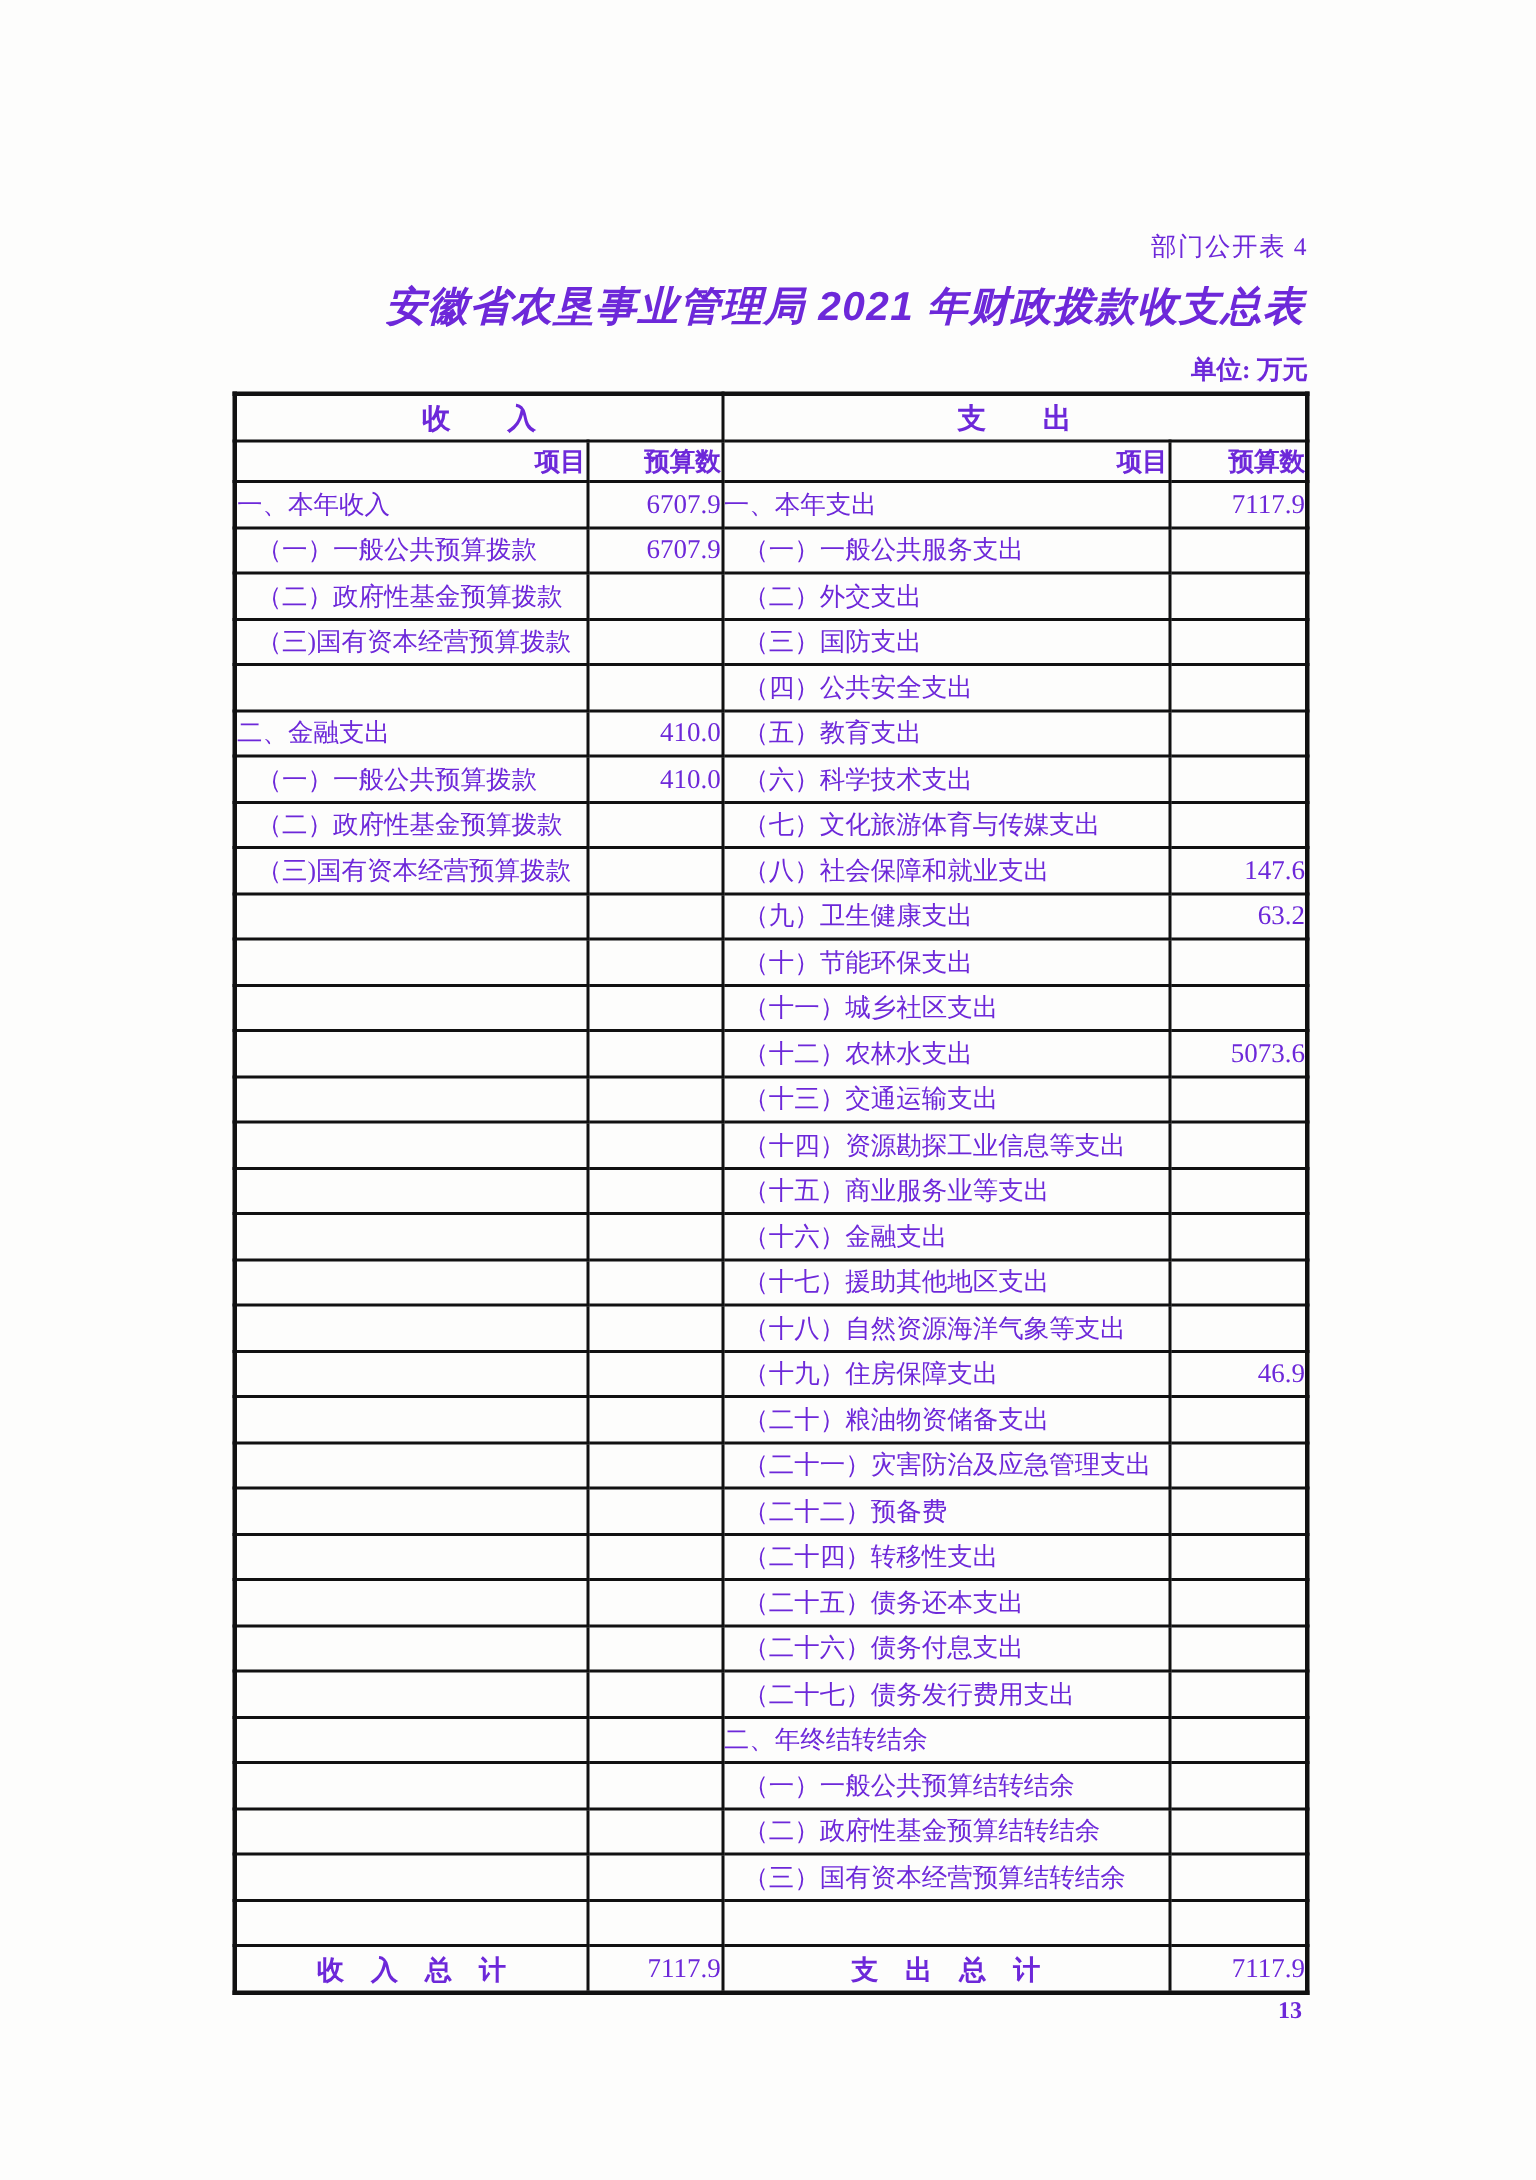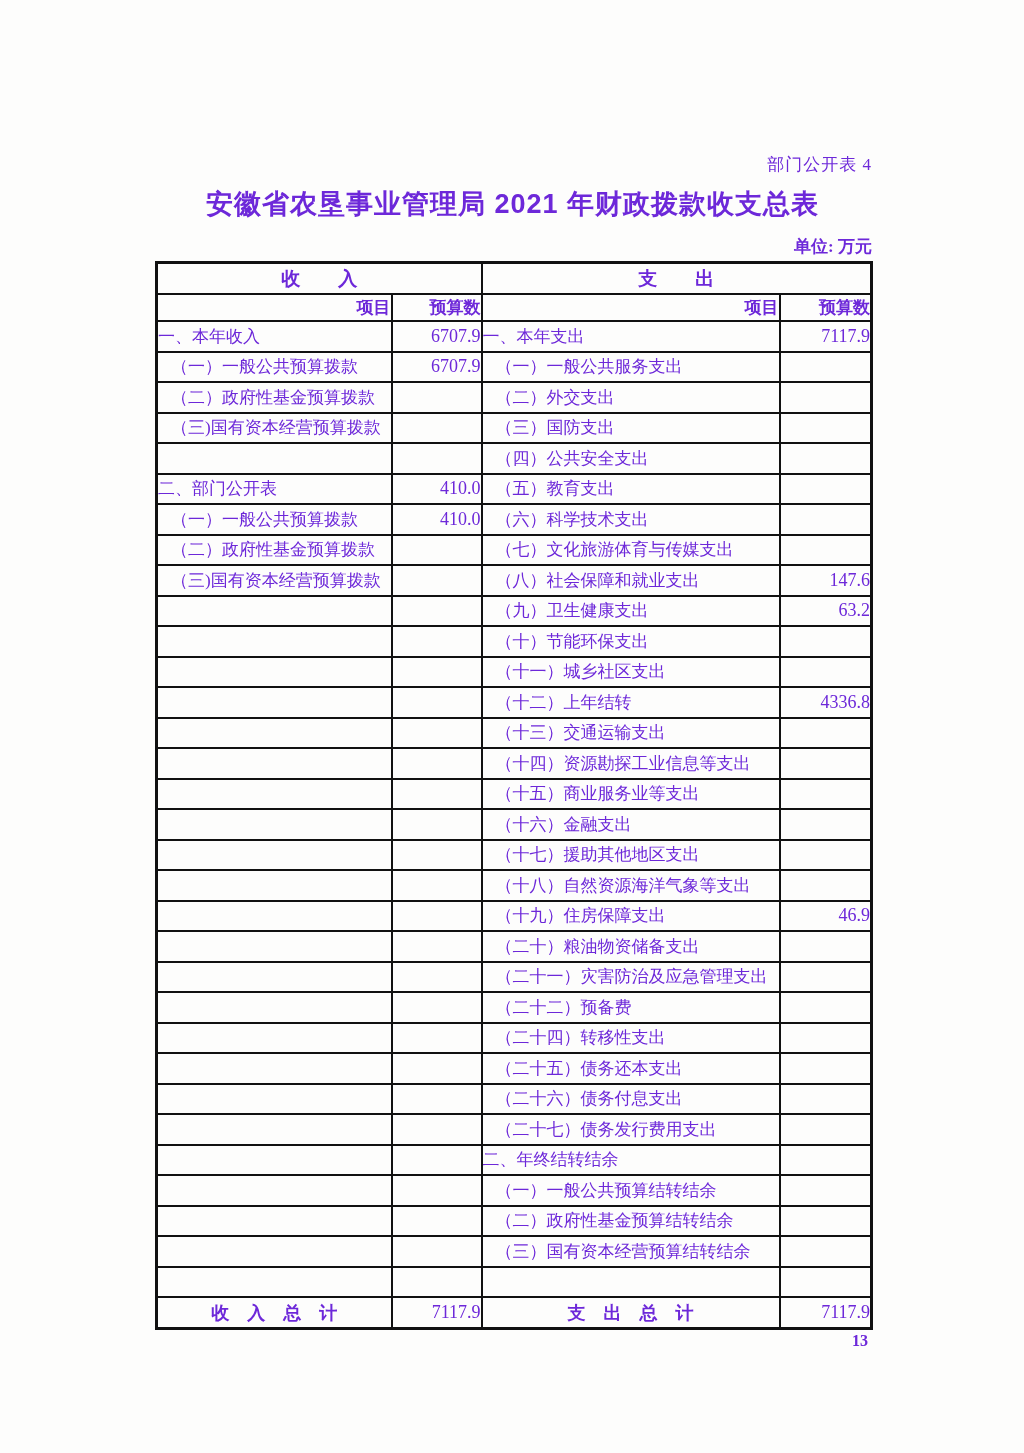--- a/index.html
+++ b/index.html
@@ -23,26 +23,27 @@
     right: 152px;
     font-size: 17px;
     letter-spacing: 1px;
     white-space: nowrap;
   }
   .page-title {
     position: absolute;
     top: 186px;
     left: 155px;
     width: 715px;
-    text-align: center;
+    text-align: right;
     font-family: "Liberation Sans", "DejaVu Sans", sans-serif;
     font-weight: 700;
     font-size: 27px;
     letter-spacing: 1px;
     white-space: nowrap;
+    font-style: italic;
   }
   .unit-label {
     position: absolute;
     top: 235px;
     right: 152px;
     font-size: 17px;
     font-weight: 600;
     white-space: nowrap;
   }
   table.budget {
@@ -164,21 +165,21 @@
           <td class="item sub">（三）国防支出</td>
           <td class="num"></td>
         </tr>
         <tr>
           <td class="item"></td>
           <td class="num"></td>
           <td class="item sub">（四）公共安全支出</td>
           <td class="num"></td>
         </tr>
         <tr>
-          <td class="item">二、部门公开表</td>
+          <td class="item">二、金融支出</td>
           <td class="num">410.0</td>
           <td class="item sub">（五）教育支出</td>
           <td class="num"></td>
         </tr>
         <tr>
           <td class="item sub">（一）一般公共预算拨款</td>
           <td class="num">410.0</td>
           <td class="item sub">（六）科学技术支出</td>
           <td class="num"></td>
         </tr>
@@ -208,22 +209,22 @@
         </tr>
         <tr>
           <td class="item"></td>
           <td class="num"></td>
           <td class="item sub">（十一）城乡社区支出</td>
           <td class="num"></td>
         </tr>
         <tr>
           <td class="item"></td>
           <td class="num"></td>
-          <td class="item sub">（十二）上年结转</td>
-          <td class="num">4336.8</td>
+          <td class="item sub">（十二）农林水支出</td>
+          <td class="num">5073.6</td>
         </tr>
         <tr>
           <td class="item"></td>
           <td class="num"></td>
           <td class="item sub">（十三）交通运输支出</td>
           <td class="num"></td>
         </tr>
         <tr>
           <td class="item"></td>
           <td class="num"></td>

